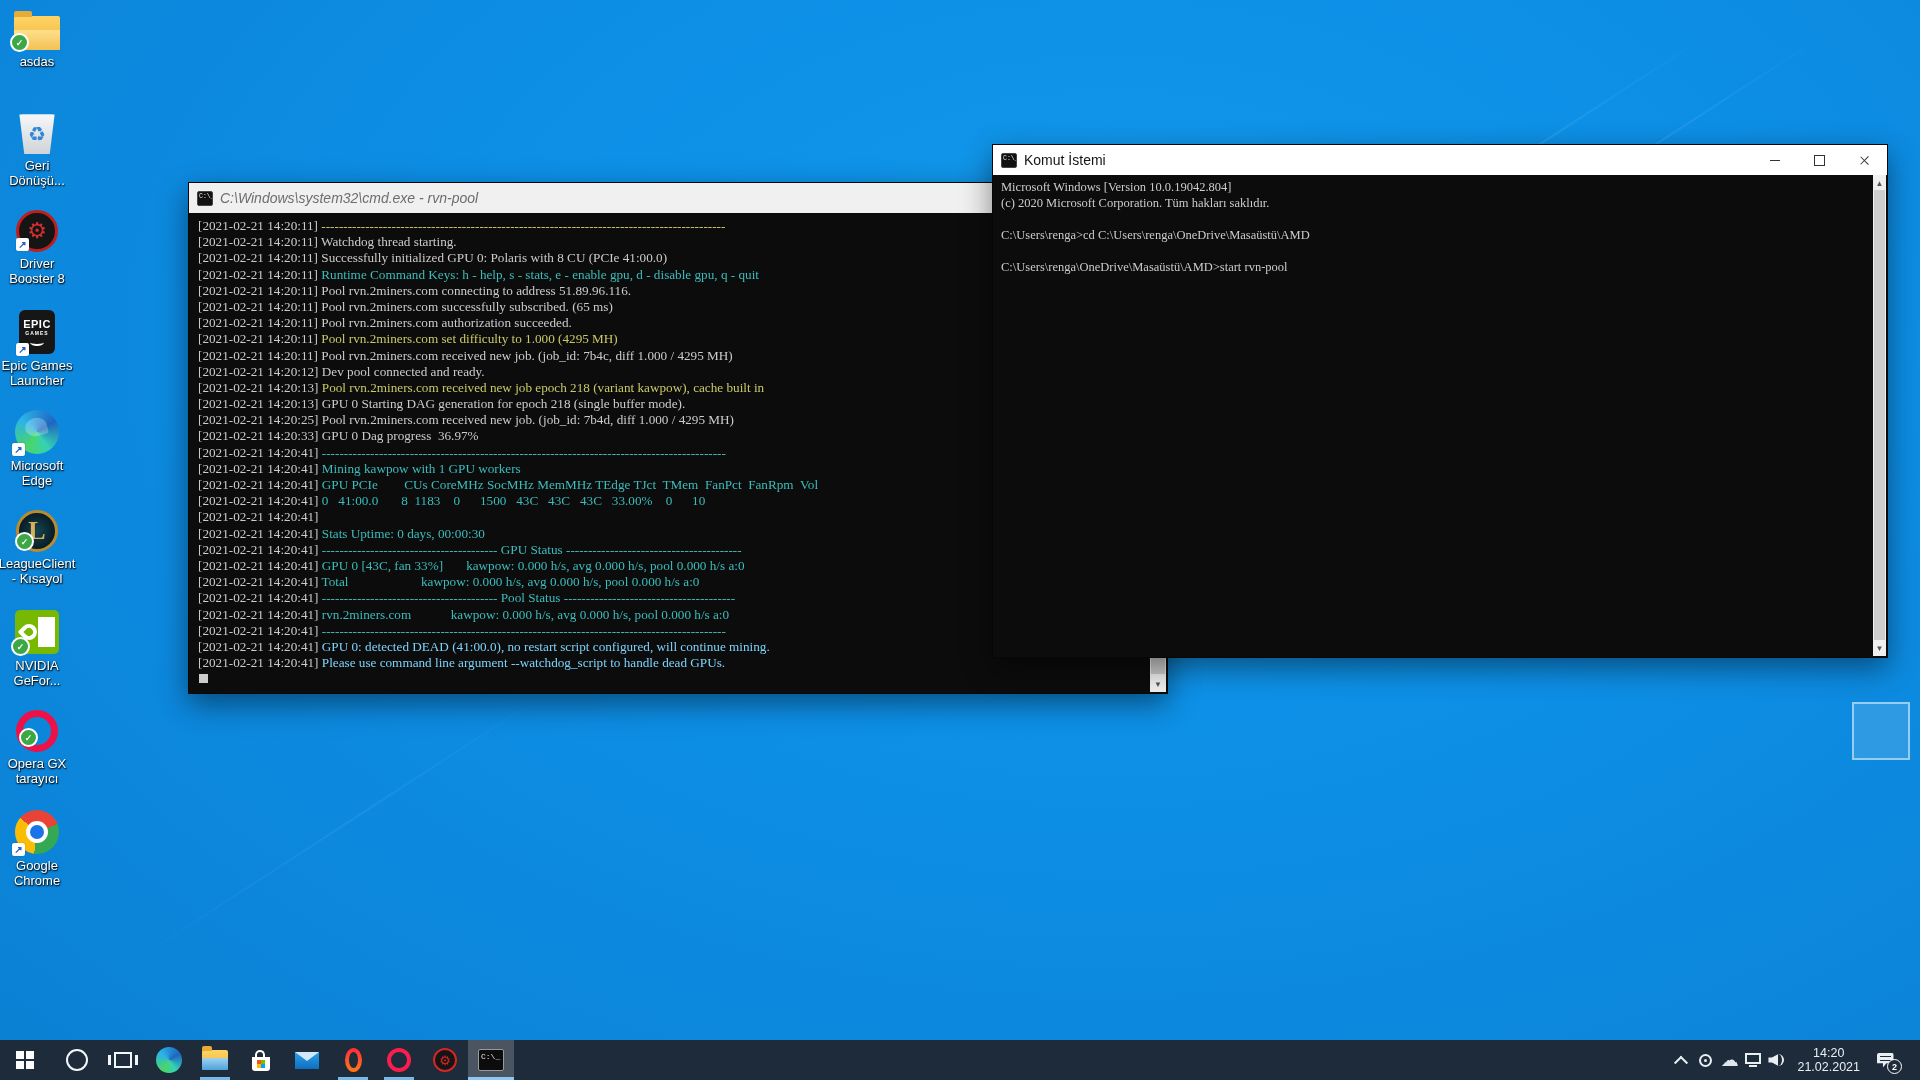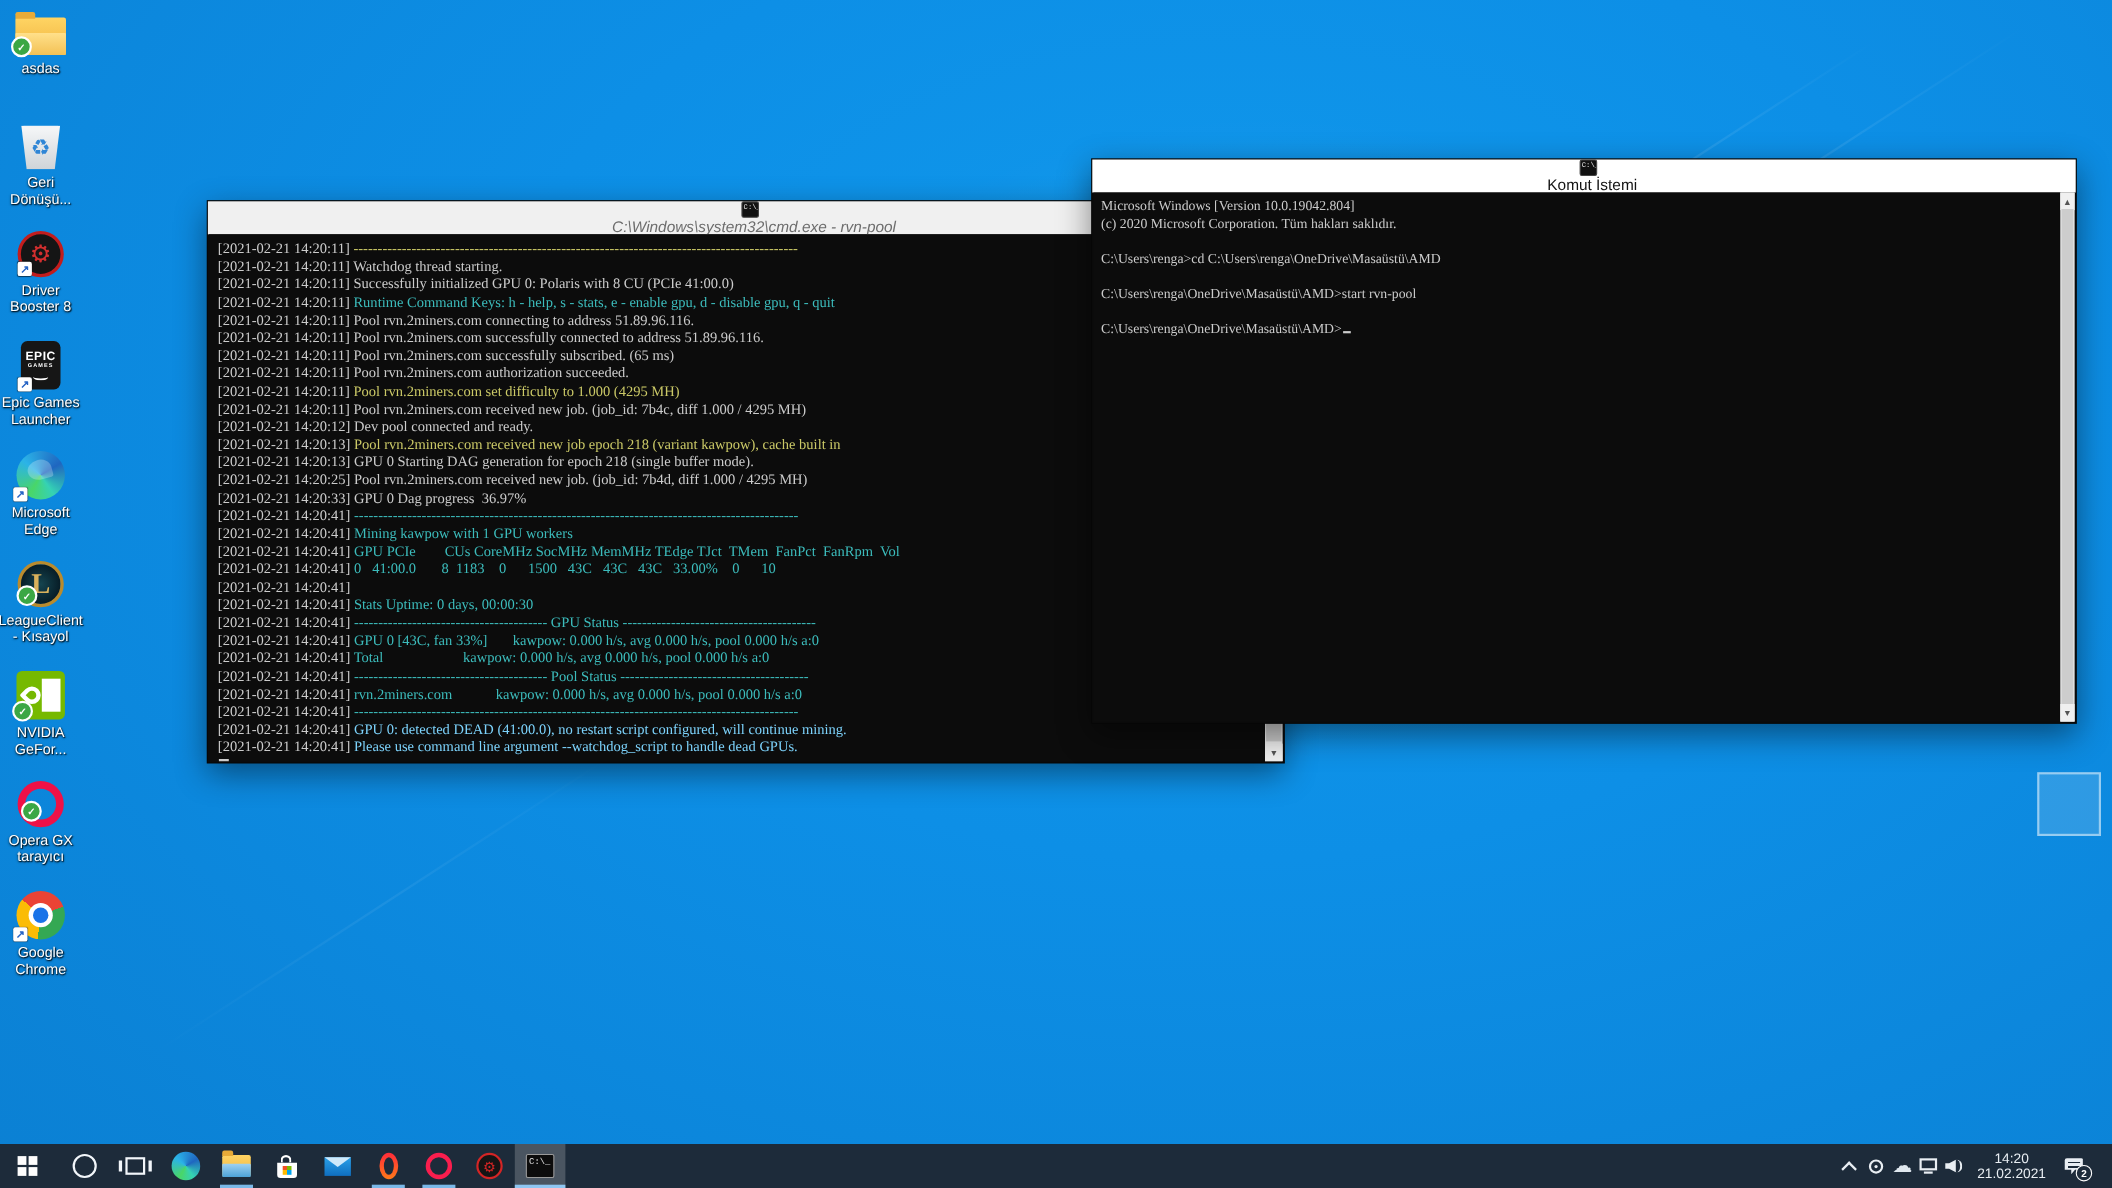--- a/index.html
+++ b/index.html
@@ -60,21 +60,21 @@
   .ic-chrome{border-radius:50%;
     background:conic-gradient(from -50deg,#ea4335 0 33%,#34a853 33% 66%,#fbbc05 66% 100%);}
   .ic-chrome::before{content:"";position:absolute;left:11px;top:11px;width:22px;height:22px;
     border-radius:50%;background:#fff;}
   .ic-chrome::after{content:"";position:absolute;left:15px;top:15px;width:14px;height:14px;
     border-radius:50%;background:#1a73e8;}
 
   
   .win{position:absolute;box-shadow:0 10px 28px rgba(0,0,0,.45);border:1px solid rgba(0,0,0,.4);
     box-sizing:border-box;background:#0c0c0c;}
-  .tbar{height:30px;display:flex;align-items:center;padding-left:8px;box-sizing:border-box;flex-direction:column;}
+  .tbar{height:30px;display:flex;align-items:center;padding-left:8px;box-sizing:border-box;}
   .tbar .ttl{font-size:14px;margin-left:7px;white-space:nowrap;}
   .cmdico{width:16px;height:15px;background:#111;border:1px solid #444;border-radius:2px;
     color:#e8e8e8;font-family:"Liberation Mono",monospace;font-size:6.5px;line-height:6px;
     padding:2px 0 0 1px;box-sizing:border-box;overflow:hidden;flex:0 0 auto;}
   #miner-win{left:188px;top:182px;width:980px;height:512px;z-index:5;}
   #miner-win .tbar{background:#f0f0f0;}
   #miner-win .ttl{color:#6d6d6d;font-style:italic;}
   #cmd-win{left:992px;top:144px;width:896px;height:514px;z-index:10;}
   #cmd-win .tbar{background:#ffffff;}
   #cmd-win .ttl{color:#141414;}
@@ -280,21 +280,20 @@
       <span class="cmdico">C:\_</span>
       <span class="ttl">C:\Windows\system32\cmd.exe - rvn-pool</span>
     </div>
     <div class="console">
       <div id="miner-lines">
           <div class="tline"><span class="ts">[2021-02-21 14:20:11]</span> <span class="cl-y">--------------------------------------------------------------------------------------------</span></div>
           <div class="tline"><span class="ts">[2021-02-21 14:20:11]</span> <span class="cl-g">Watchdog thread starting.</span></div>
           <div class="tline"><span class="ts">[2021-02-21 14:20:11]</span> <span class="cl-g">Successfully initialized GPU 0: Polaris with 8 CU (PCIe 41:00.0)</span></div>
           <div class="tline"><span class="ts">[2021-02-21 14:20:11]</span> <span class="cl-c">Runtime Command Keys: h - help, s - stats, e - enable gpu, d - disable gpu, q - quit</span></div>
           <div class="tline"><span class="ts">[2021-02-21 14:20:11]</span> <span class="cl-g">Pool rvn.2miners.com connecting to address 51.89.96.116.</span></div>
-          <div class="tline"><span class="ts">[2021-02-21 14:20:11]</span> <span class="cl-g">Pool rvn.2miners.com successfully connected to address 51.89.96.116.</span></div>
           <div class="tline"><span class="ts">[2021-02-21 14:20:11]</span> <span class="cl-g">Pool rvn.2miners.com successfully subscribed. (65 ms)</span></div>
           <div class="tline"><span class="ts">[2021-02-21 14:20:11]</span> <span class="cl-g">Pool rvn.2miners.com authorization succeeded.</span></div>
           <div class="tline"><span class="ts">[2021-02-21 14:20:11]</span> <span class="cl-y">Pool rvn.2miners.com set difficulty to 1.000 (4295 MH)</span></div>
           <div class="tline"><span class="ts">[2021-02-21 14:20:11]</span> <span class="cl-g">Pool rvn.2miners.com received new job. (job_id: 7b4c, diff 1.000 / 4295 MH)</span></div>
           <div class="tline"><span class="ts">[2021-02-21 14:20:12]</span> <span class="cl-g">Dev pool connected and ready.</span></div>
           <div class="tline"><span class="ts">[2021-02-21 14:20:13]</span> <span class="cl-y">Pool rvn.2miners.com received new job epoch 218 (variant kawpow), cache built in</span></div>
           <div class="tline"><span class="ts">[2021-02-21 14:20:13]</span> <span class="cl-g">GPU 0 Starting DAG generation for epoch 218 (single buffer mode).</span></div>
           <div class="tline"><span class="ts">[2021-02-21 14:20:25]</span> <span class="cl-g">Pool rvn.2miners.com received new job. (job_id: 7b4d, diff 1.000 / 4295 MH)</span></div>
           <div class="tline"><span class="ts">[2021-02-21 14:20:33]</span> <span class="cl-g">GPU 0 Dag progress  36.97%</span></div>
           <div class="tline"><span class="ts">[2021-02-21 14:20:41]</span> <span class="cl-c">--------------------------------------------------------------------------------------------</span></div>
@@ -339,21 +338,20 @@
     </div>
     <div class="console">
       <div id="cmd-lines">
           <div class="cline">Microsoft Windows [Version 10.0.19042.804]</div>
           <div class="cline">(c) 2020 Microsoft Corporation. Tüm hakları saklıdır.</div>
           <div class="cline"></div>
           <div class="cline">C:\Users\renga&gt;cd C:\Users\renga\OneDrive\Masaüstü\AMD</div>
           <div class="cline"></div>
           <div class="cline">C:\Users\renga\OneDrive\Masaüstü\AMD&gt;start rvn-pool</div>
           <div class="cline"></div>
-          <div class="cline">C:\Users\renga\OneDrive\Masaüstü\AMD&gt;<span class="cur"></span></div>
         </div>
     </div>
     <div class="vscroll" id="cmd-scroll">
       <div class="sarrow up">▲</div>
       <div class="sthumb"></div>
       <div class="sarrow dn">▼</div>
     </div>
   </section>
 
   <footer id="taskbar">

